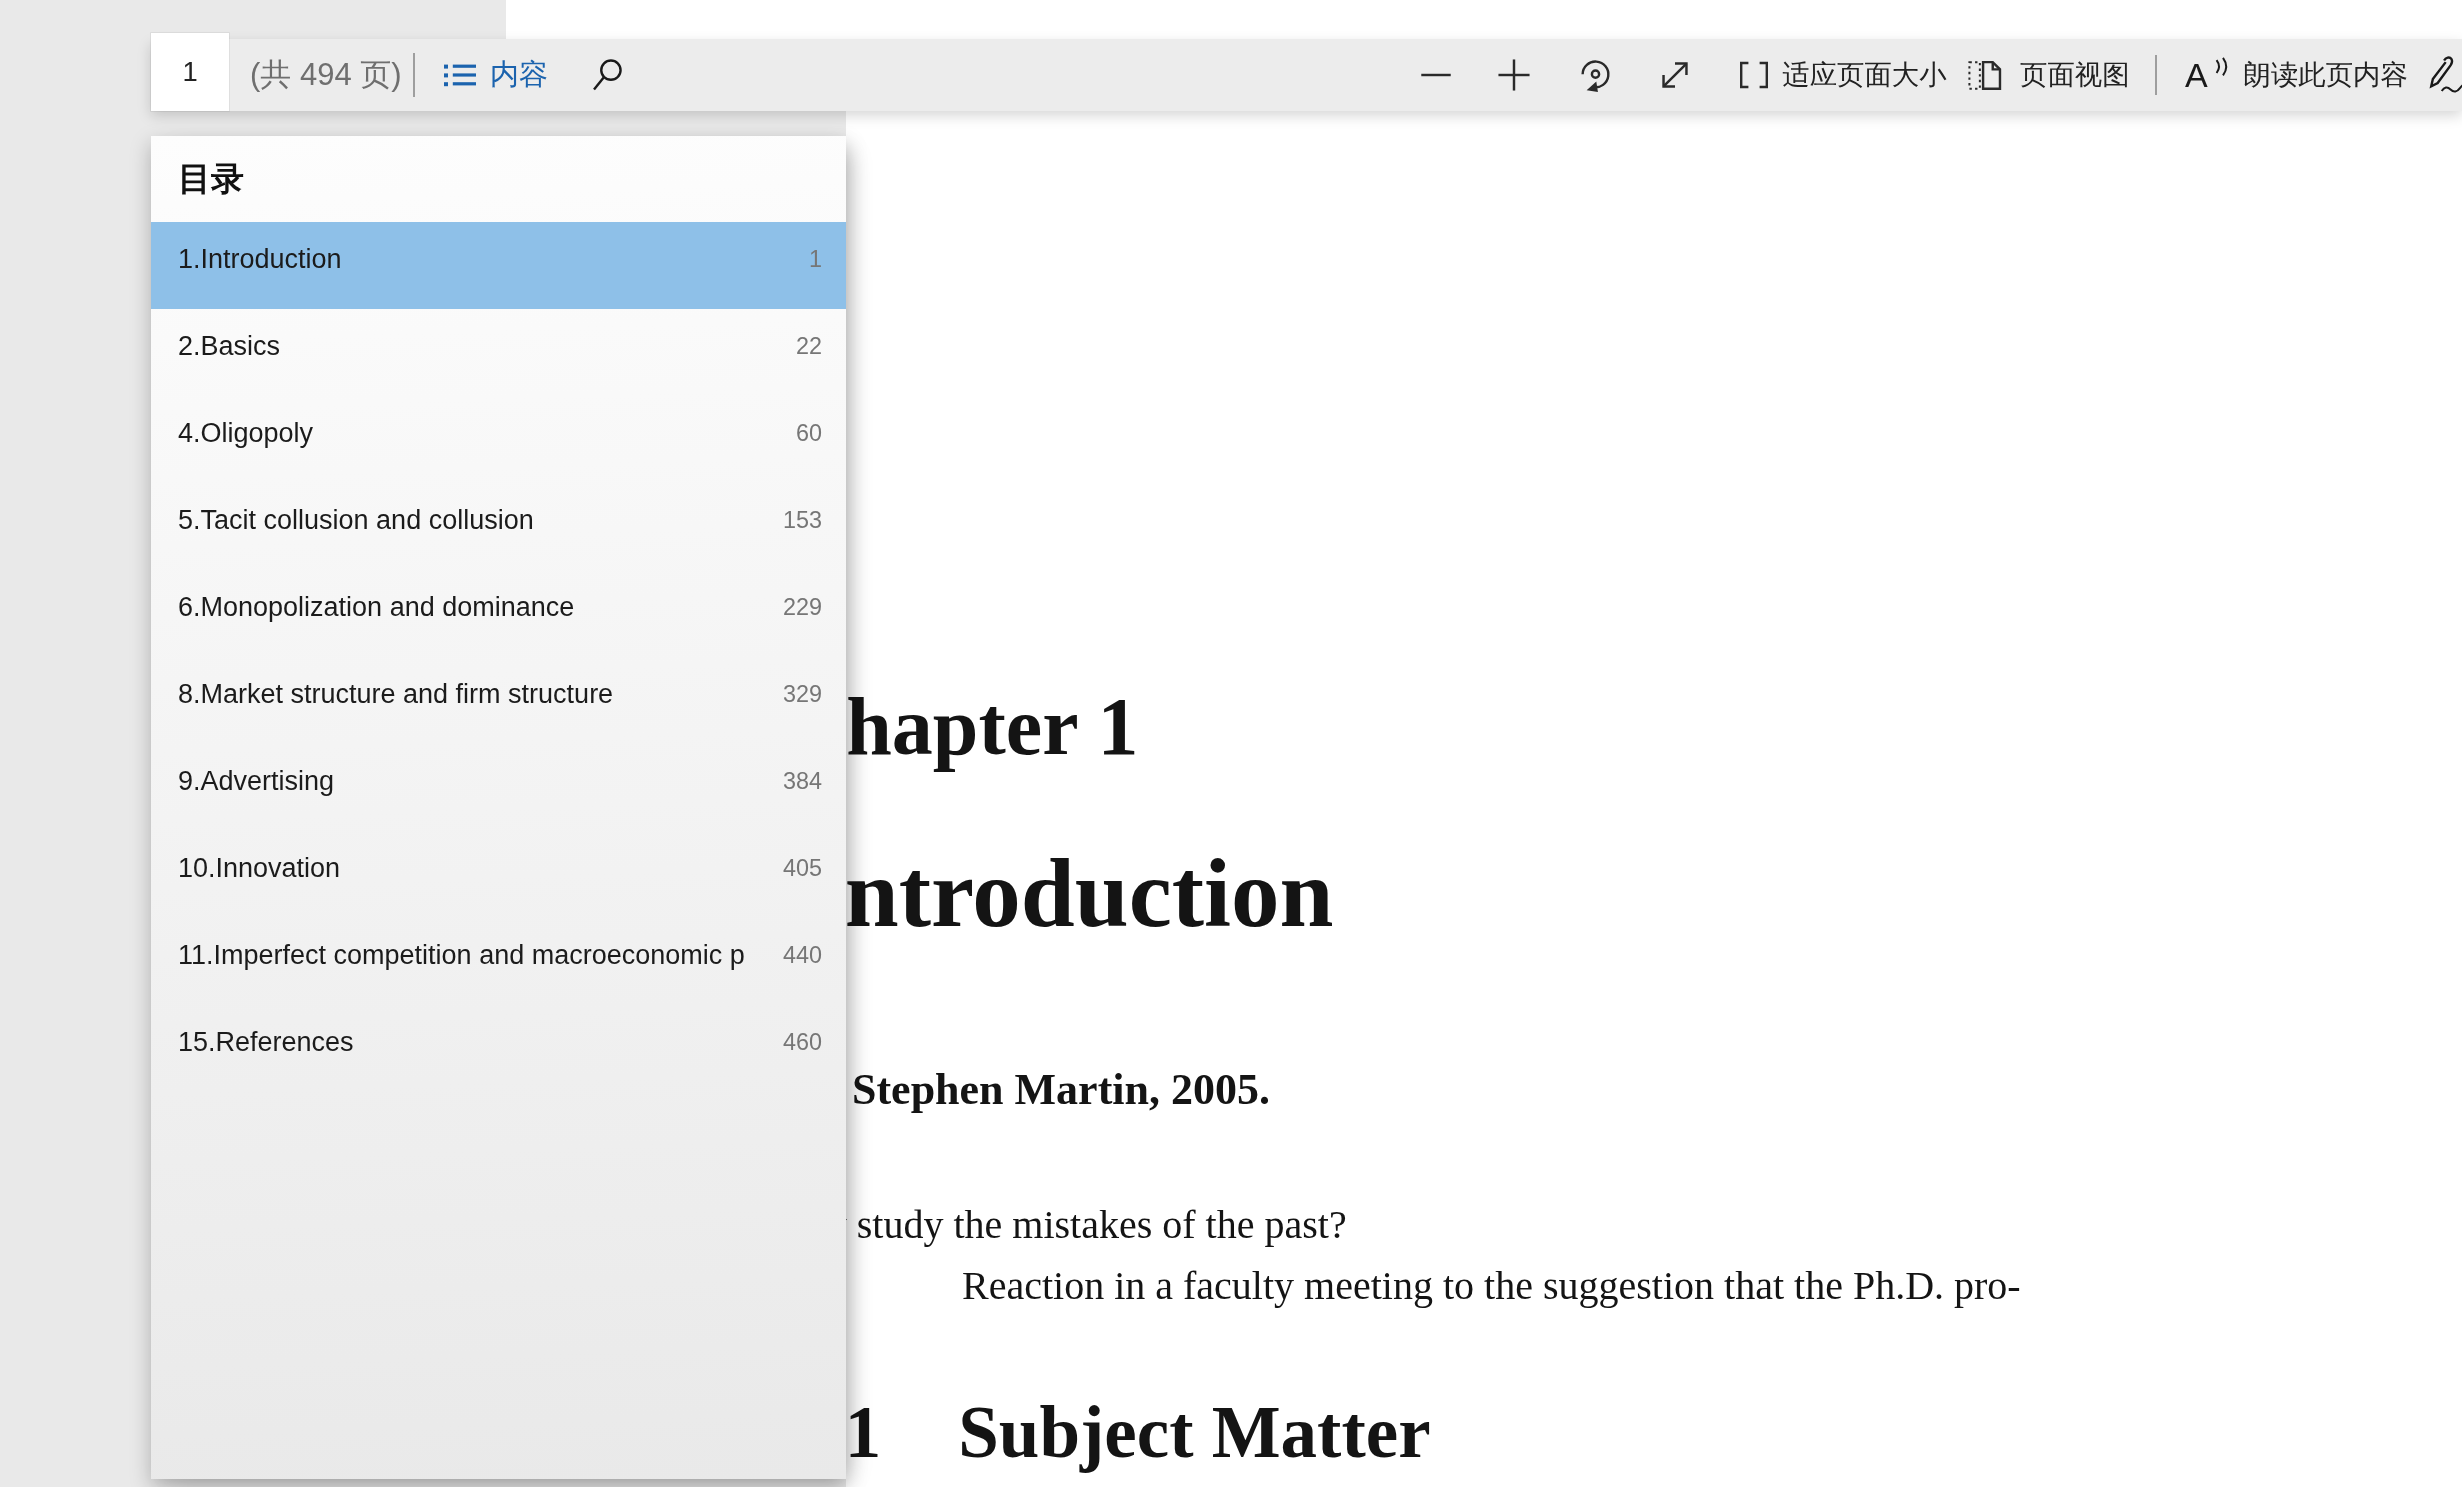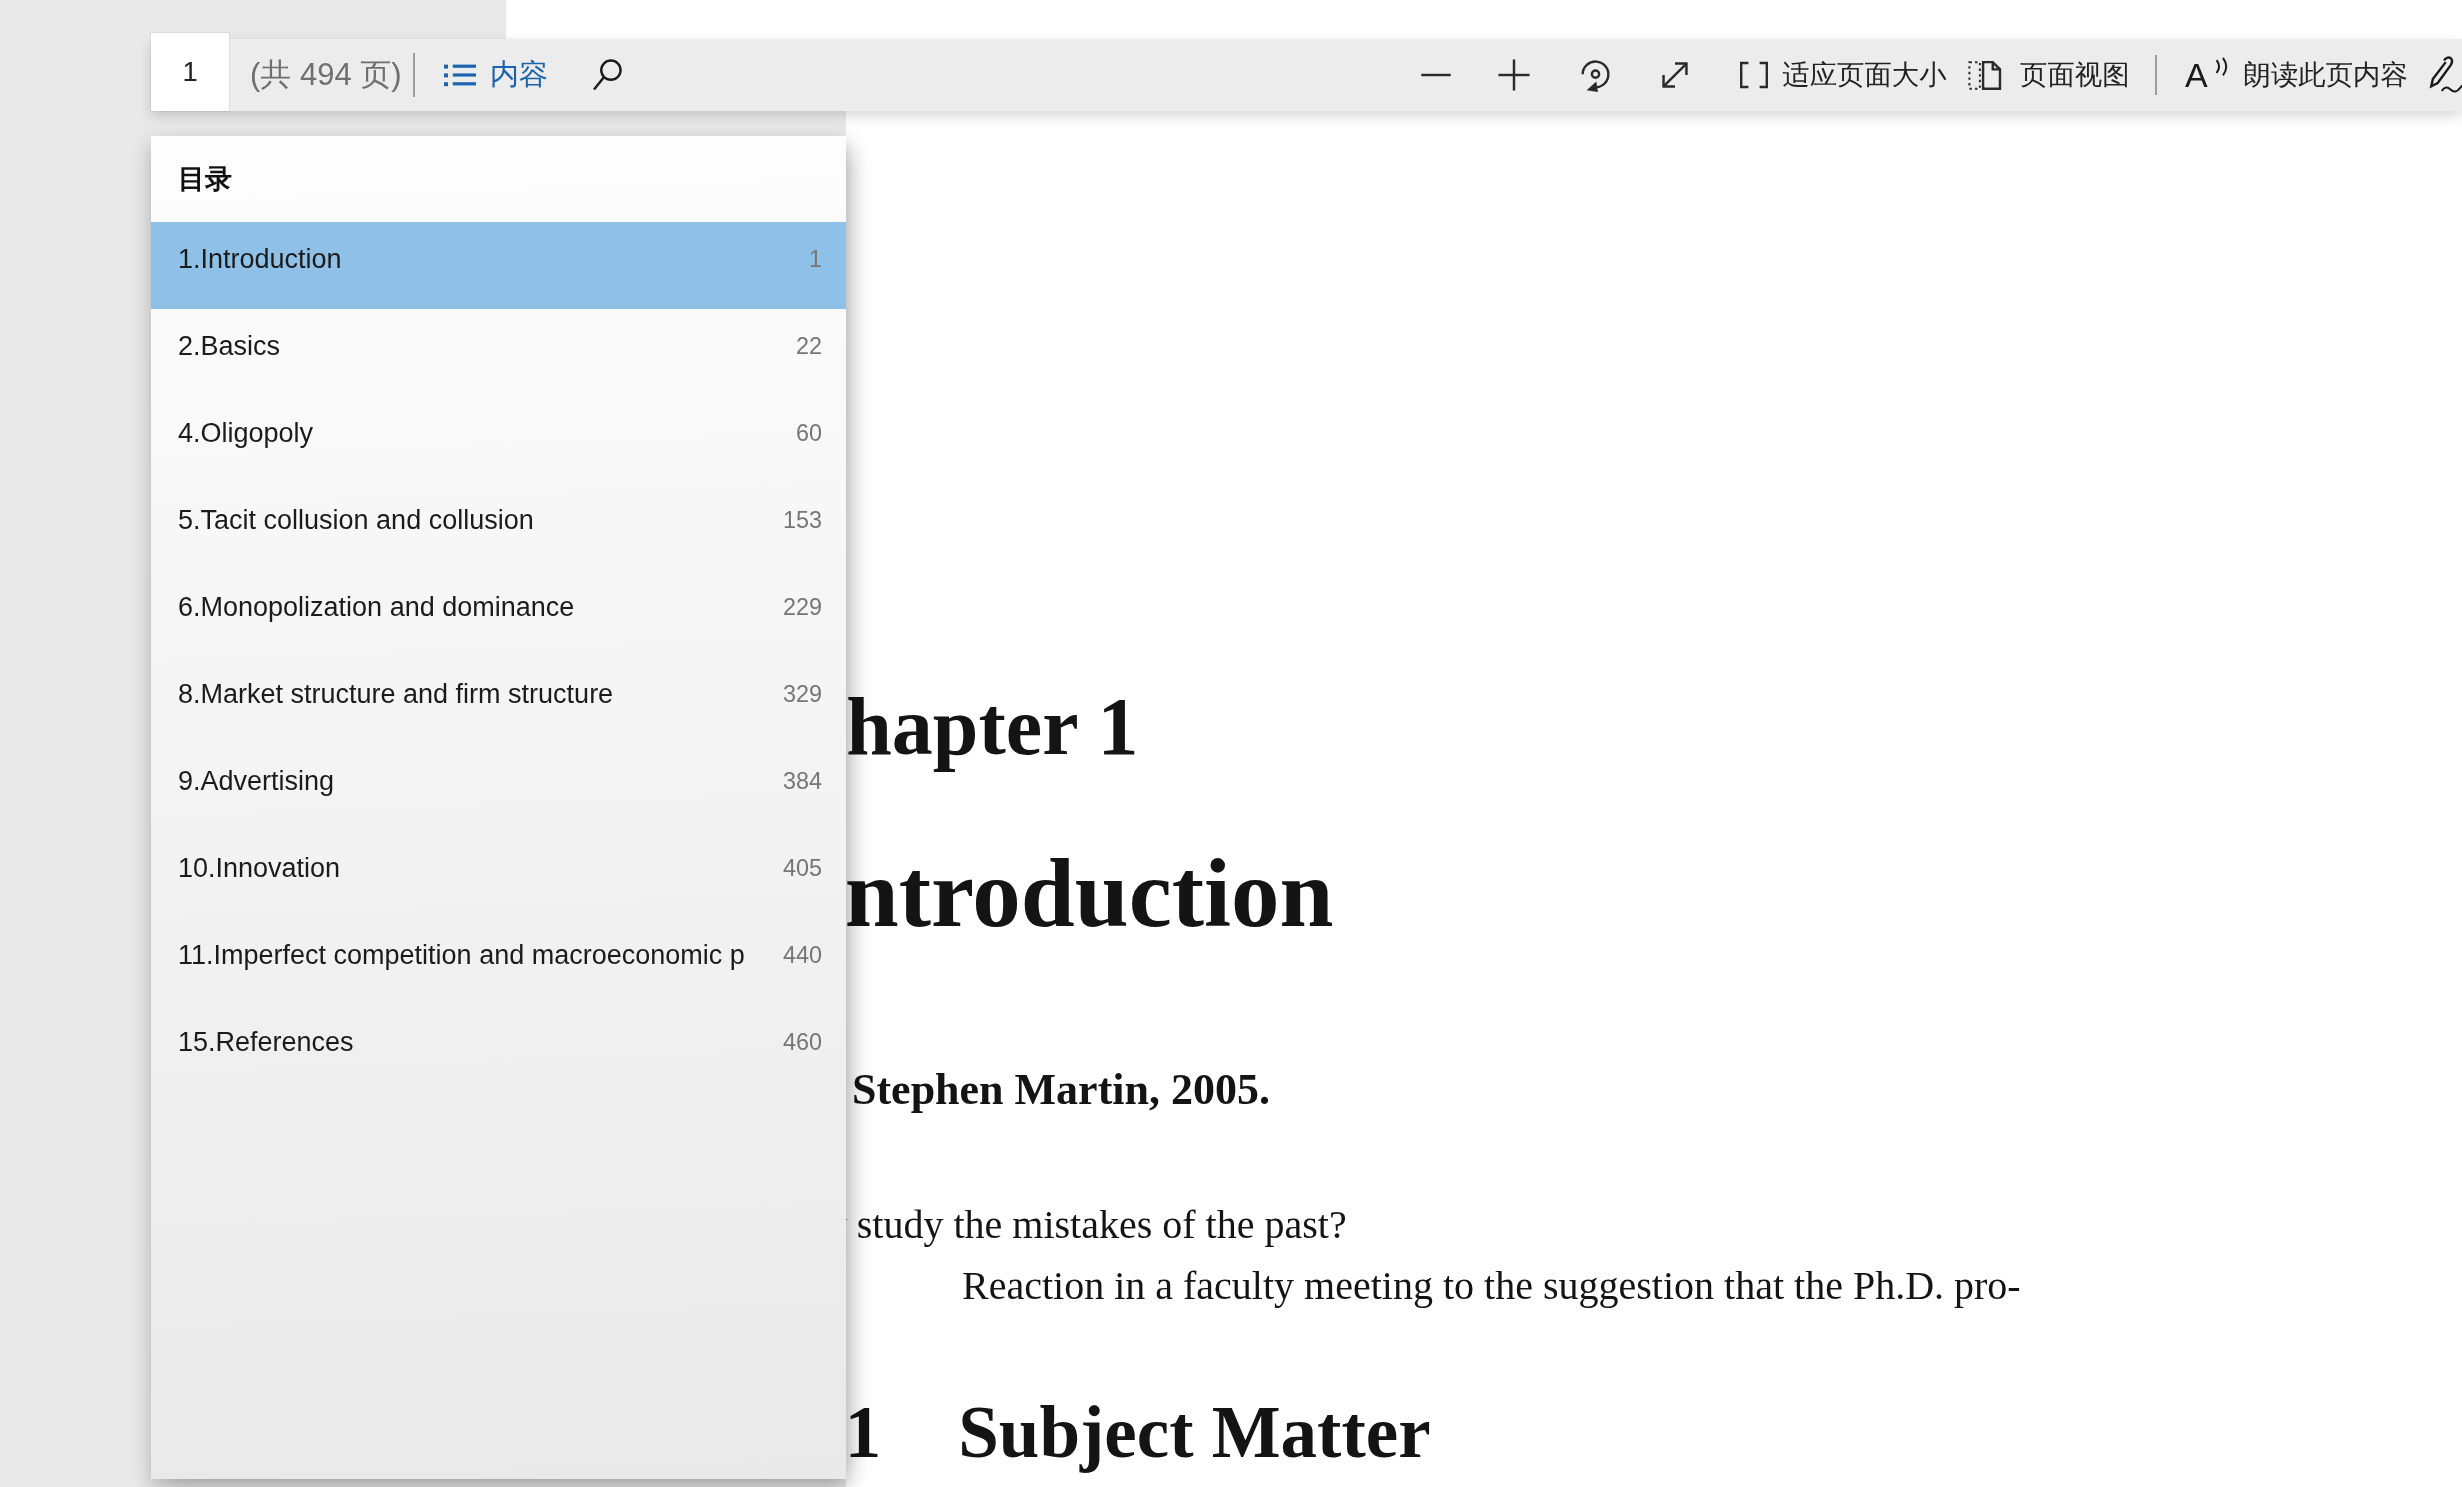--- a/index.html
+++ b/index.html
@@ -56,21 +56,21 @@
   .ra-a{ font-size:34px; color:#1a1a1a; line-height:1; }
   svg{ display:block; }
 
   
   .toc-panel{
     position:absolute; left:151px; top:136px; width:695px; height:1343px; z-index:6;
     background:linear-gradient(178deg, var(--panel-top,#fdfdfd) 0%, #f5f5f5 40%, var(--panel-bottom,#e9e9e9) 100%);
     box-shadow:0 8px 19.4px rgba(0,0,0,.25), 13px 6.5px 24px -9.7px rgba(0,0,0,.18);
   }
   .toc-header{ height:86px; display:flex; align-items:center; padding-left:27px;
-               font-size:27px; font-weight:700; color:#111; }
+               font-size:33px; font-weight:700; color:#111; }
   .toc-row{ height:87px; display:flex; align-items:center; padding:0 24px 13px 27px;
             font-size:27px; color:#1b1b1b; }
   .toc-row.selected{ background:var(--selected-blue,#8ec0e8); }
   .toc-label{ flex:1 1 auto; white-space:nowrap; overflow:hidden; }
   .toc-page{ flex:0 0 auto; margin-left:8px; min-width:45px; text-align:right;
              font-size:23.4px; color:var(--page-number-gray,#767676); }
 </style>
 </head>
 <body>
 

